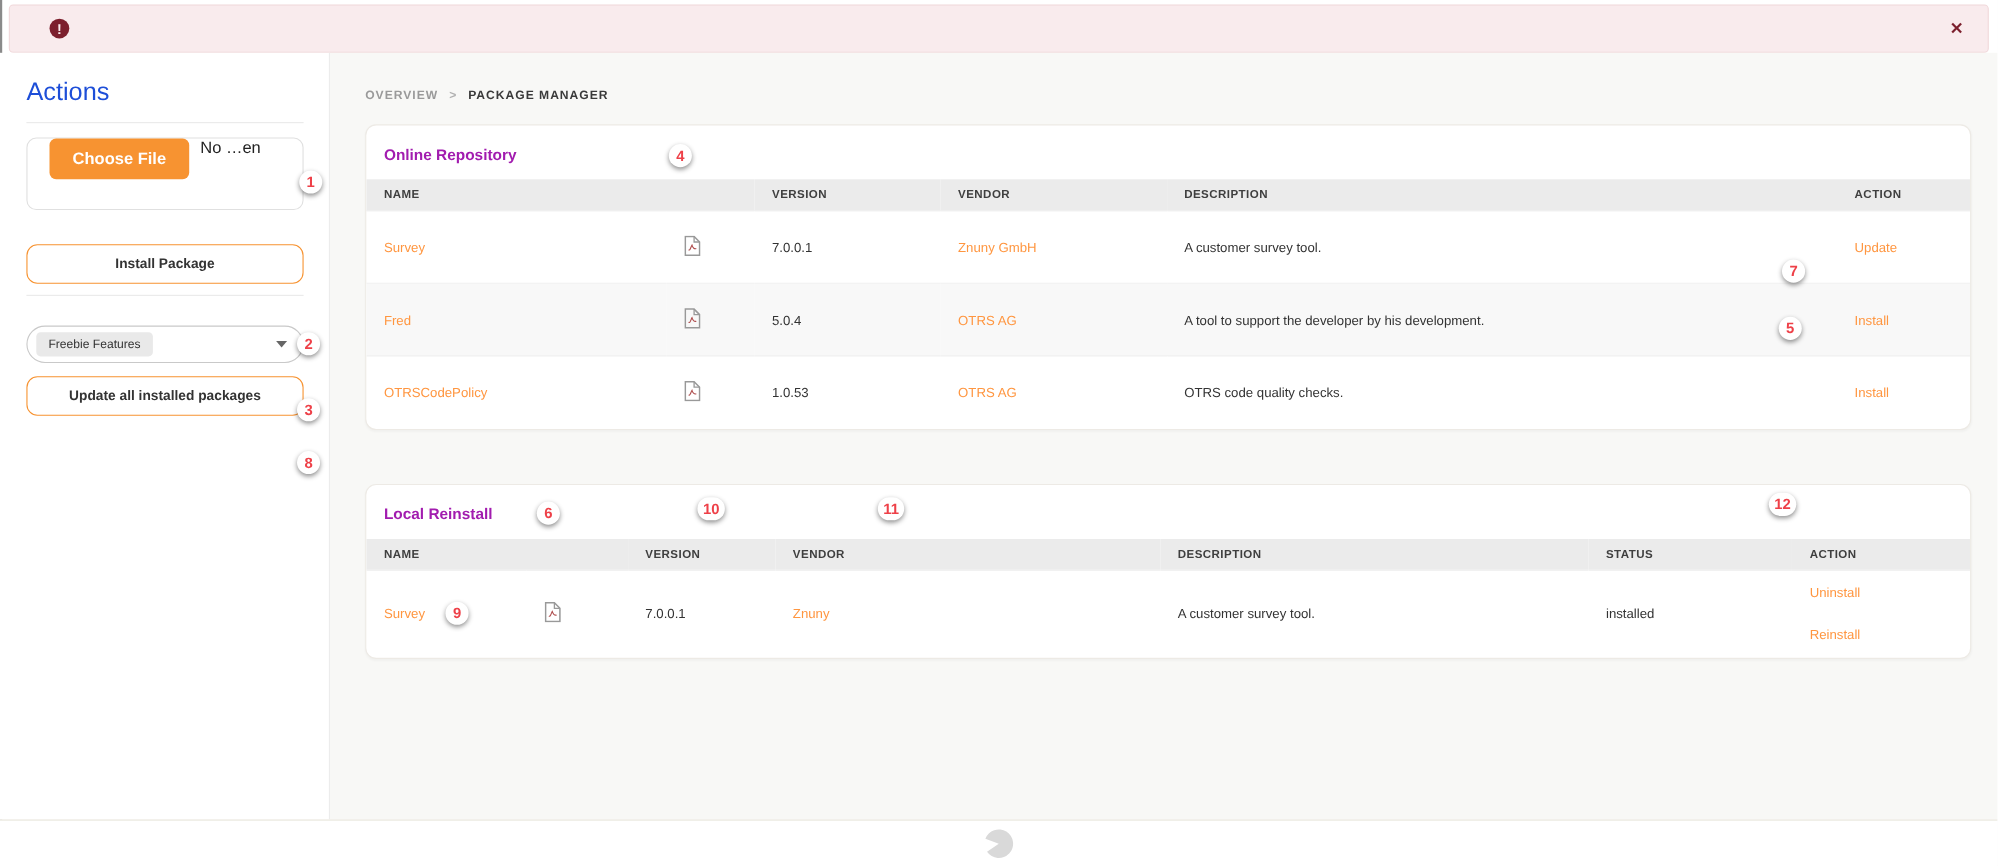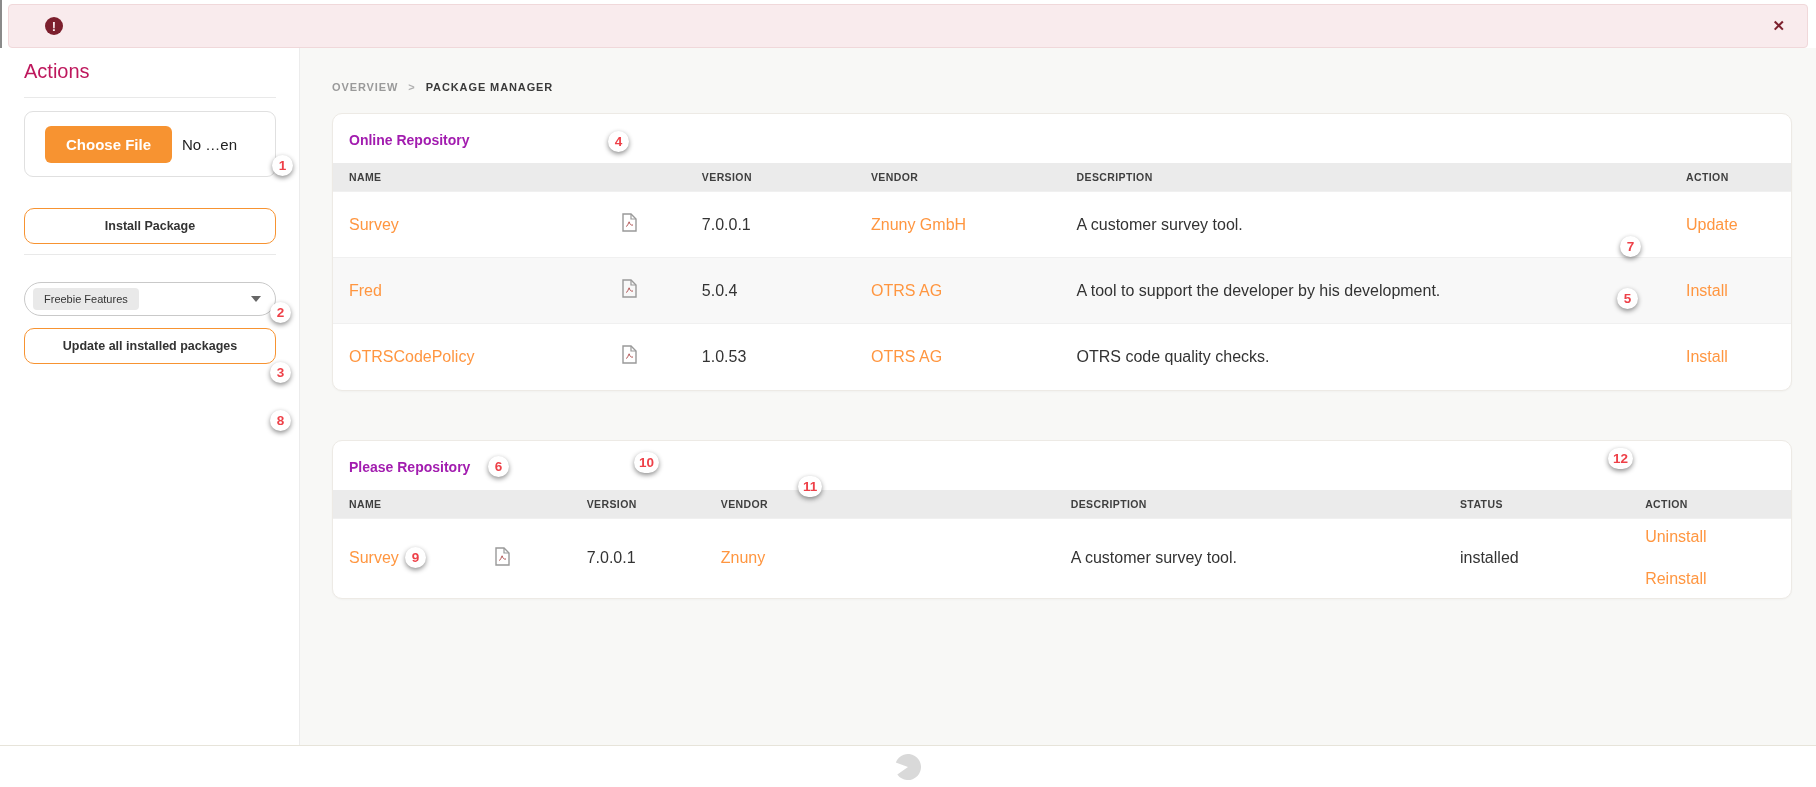--- a/index.html
+++ b/index.html
@@ -20,24 +20,24 @@
   .banner .msg { margin-left:28px; }
   .banner .close { position:absolute; right:22px; top:50%; transform:translateY(-50%);
             font-weight:bold; font-size:15px; color:#7c1f2d; cursor:pointer; }
 
   
   .content { position:absolute; left:0; top:48px; right:0; bottom:42px; display:flex; }
   .sidebar { width:300px; background:#ffffff; border-right:1px solid #ececec; padding:0 23px 0 24px; }
   .main    { flex:1; background:#f8f8f6; padding:0 24px 0 32px; }
 
   
-  .side-title { font-size:20px; color:#be185d; margin-top:12px; }
+  .side-title { font-size:23px; color:#1d4ed8; margin-top:22px; }
   .side-hr { border:none; border-top:1px solid #e9e9e9; margin-top:14px; }
   .upload-box { margin-top:13px; height:66px; border:1px solid #e0e0e0; border-radius:9px;
-                display:flex; align-items:center; padding-left:20px; }
+                display:flex; align-items:flex-start; padding-left:20px; }
   .choose-btn { background:#f79331; color:#ffffff; font-size:15px; font-weight:bold;
                 border:none; border-radius:6px; padding:10px 21px; cursor:pointer; }
   .file-status { font-size:15px; color:#222222; margin-left:10px; white-space:nowrap; }
   .side-btn { display:block; width:100%; height:36px; background:#ffffff; border:1px solid #f79331;
               border-radius:10px; font-family:"Liberation Sans",sans-serif;
               font-size:12.5px; font-weight:bold; color:#333333; cursor:pointer; }
   .btn-install { margin-top:31px; }
   .side-hr2 { border:none; border-top:1px solid #e9e9e9; margin-top:10px; }
   .repo-select { margin-top:27px; height:34px; border:1px solid #c9c9c9; border-radius:17px;
                  display:flex; align-items:center; padding:0 14px 0 8px; cursor:pointer; background:#fff;gap:16px; }
@@ -57,21 +57,21 @@
   .card { background:#ffffff; border:1px solid #edeae5; border-radius:10px;
           box-shadow:0 1px 2px rgba(0,0,0,0.03); overflow:hidden; }
   .card-online { margin-top:20px; }
   .card-local { margin-top:49px; }
   .card-title { font-size:14px; font-weight:bold; color:#a21caf; padding:18px 16px 15px 16px; }
 
   table { width:100%; border-collapse:collapse; table-layout:fixed; }
   thead th { background:#ebebeb; font-size:10.5px; font-weight:bold; color:#3f3f3f;
              text-transform:uppercase; letter-spacing:0.4px; text-align:left;
              padding:8px 8px 8px 16px; height:28px; }
-  tbody td { font-size:16px; color:#333333; padding:8px 8px 8px 16px; vertical-align:middle;
+  tbody td { font-size:12px; color:#333333; padding:8px 8px 8px 16px; vertical-align:middle;
              border-top:1px solid #f0f0f0; }
   .t-online tbody tr { height:66px; }
   .t-local tbody tr { height:80px; }
   tbody tr.zebra { background:#f8f8f8; }
   a.lnk { color:#ff9640; text-decoration:none; cursor:pointer; }
   .action-stack { display:flex; flex-direction:column; gap:24px; }
   .pdf-ico { display:inline-block; }
 
   
   .footer { position:absolute; left:0; bottom:0; width:100%; height:42px; background:#ffffff;
@@ -180,21 +180,21 @@
               <td>1.0.53</td>
               <td><a class="lnk">OTRS AG</a></td>
               <td>OTRS code quality checks.</td>
               <td><a class="lnk">Install</a></td>
             </tr>
           </tbody>
         </table>
       </div>
 
       <div class="card card-local">
-        <div class="card-title">Please Repository</div>
+        <div class="card-title">Local Reinstall</div>
         <table class="t-local">
           <colgroup>
             <col style="width:10%">
               <col style="width:6.3%">
               <col style="width:9.2%">
             <col style="width:24%">
               <col style="width:26.7%">
               <col style="width:12.7%">
               <col style="width:11.1%">
           </colgroup>
@@ -243,15 +243,15 @@
   <div class="badge" style="left:272px; top:155px;">1</div>
   <div class="badge" style="left:270px; top:302px;">2</div>
   <div class="badge" style="left:270px; top:362px;">3</div>
   <div class="badge" style="left:270px; top:410px;">8</div>
   <div class="badge" style="left:608px; top:131px;">4</div>
   <div class="badge" style="left:1620px; top:236px;">7</div>
   <div class="badge" style="left:1617px; top:288px;">5</div>
   <div class="badge" style="left:488px; top:456px;">6</div>
   <div class="badge" style="left:405px; top:547px;">9</div>
   <div class="badge" style="left:634px; top:452px;">10</div>
-  <div class="badge" style="left:798px; top:476px;">11</div>
+  <div class="badge" style="left:798px; top:452px;">11</div>
   <div class="badge" style="left:1608px; top:448px;">12</div>
 </div>
 
 </body></html>

